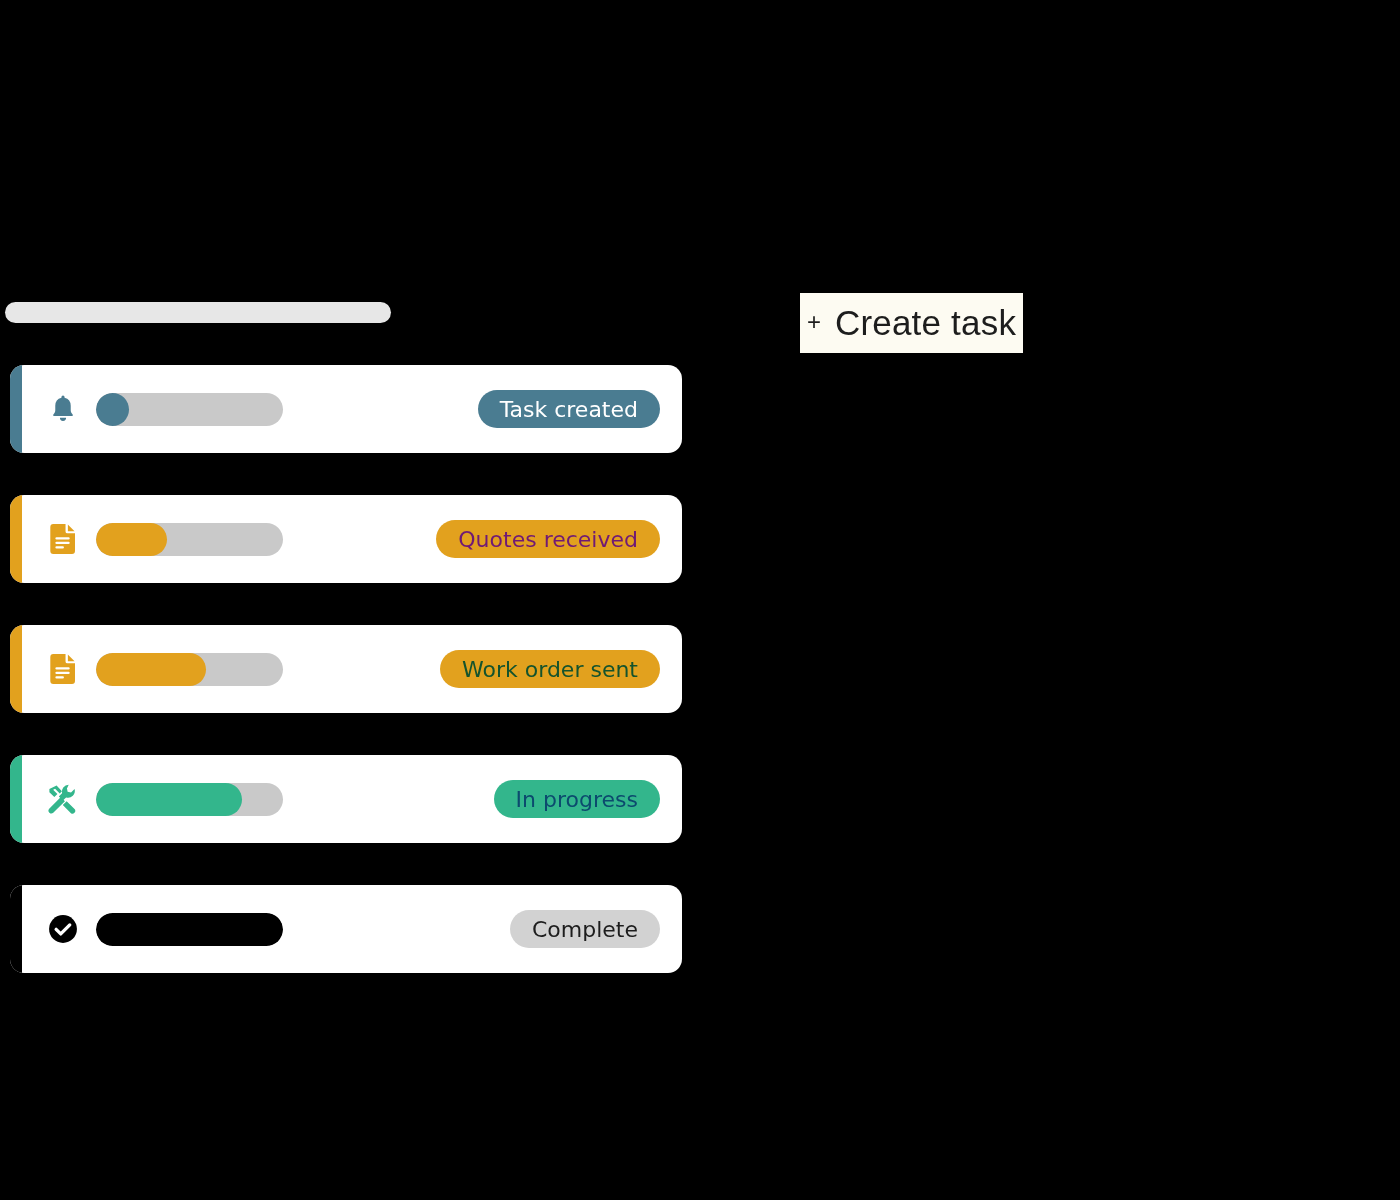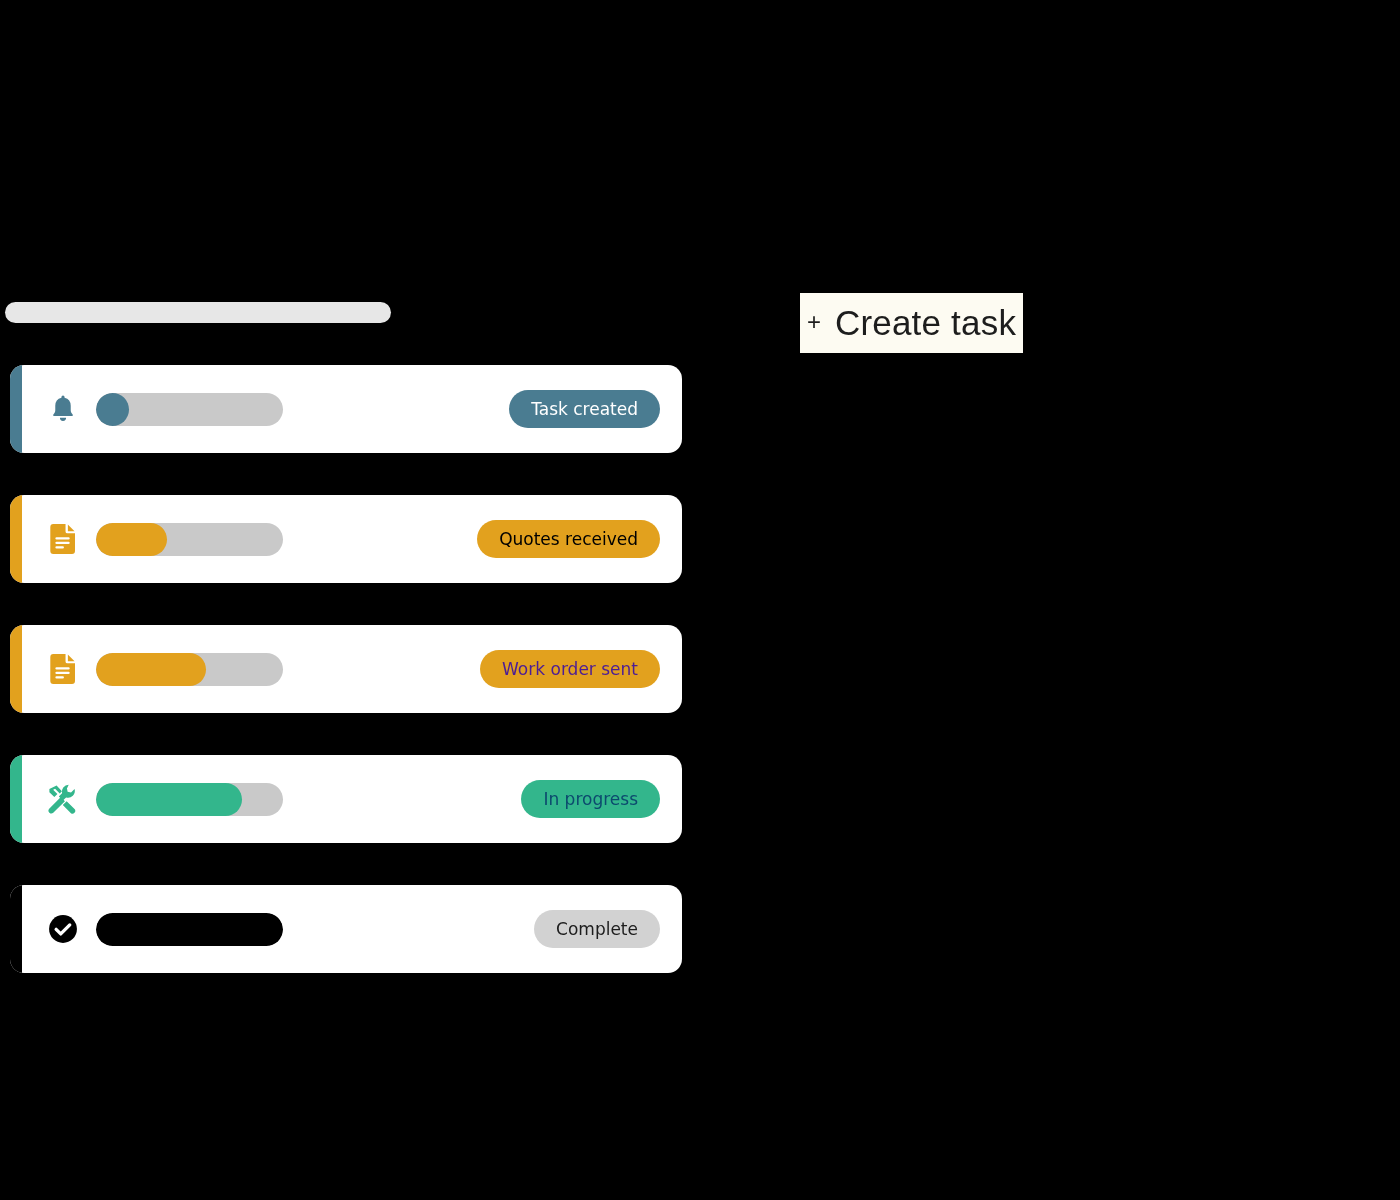--- a/index.html
+++ b/index.html
@@ -130,21 +130,21 @@
   .spacer { flex: 1 1 auto; }
 
   .status-badge {
     flex: 0 0 auto;
     height: 38px;
     border-radius: 19px;
     display: flex;
     align-items: center;
     justify-content: center;
     padding: 0 22px;
-    font-size: 17px;
+    font-size: 22px;
     white-space: nowrap;
     cursor: default;
   }
 </style>
 </head>
 <body>
 
 <div id="stage">
 
   <div class="skeleton-bar"></div>
@@ -180,40 +180,40 @@
               <path fill="#e2a11e" d="M15.2.4V6.2h5.8z"></path>
               <rect x="4.4" y="11.4" width="12.4" height="2.1" rx="1" fill="#ffffff"></rect>
               <rect x="4.4" y="15.3" width="12.4" height="2.1" rx="1" fill="#ffffff"></rect>
               <rect x="4.4" y="19.2" width="7.4" height="2.1" rx="1" fill="#ffffff"></rect>
             </svg>
           </span>
           <div class="progress-track" style="background: rgb(201, 201, 201);">
             <div class="progress-fill" style="background: rgb(226, 161, 30); width: 38%;"></div>
           </div>
           <div class="spacer"></div>
-          <div class="status-badge" style="background: rgb(226, 161, 30); color: #000000;">Quotes received</div>
+          <div class="status-badge" style="background: rgb(226, 161, 30); color: #701a75;">Quotes received</div>
         </div>
       </div>
       <div class="task-card">
         <div class="accent-strip" style="background: rgb(226, 161, 30);"></div>
         <div class="card-inner">
           <span class="type-icon">
             <svg width="26" height="30" viewBox="0 0 22 26">
               <path fill="#e2a11e" d="M13.2 0H2.6A2.6 2.6 0 0 0 0 2.6v20.8A2.6 2.6 0 0 0 2.6 26h16.2a2.6 2.6 0 0 0 2.6-2.6V8.1h-6.6a1.6 1.6 0 0 1-1.6-1.6V0z"></path>
               <path fill="#e2a11e" d="M15.2.4V6.2h5.8z"></path>
               <rect x="4.4" y="11.4" width="12.4" height="2.1" rx="1" fill="#ffffff"></rect>
               <rect x="4.4" y="15.3" width="12.4" height="2.1" rx="1" fill="#ffffff"></rect>
               <rect x="4.4" y="19.2" width="7.4" height="2.1" rx="1" fill="#ffffff"></rect>
             </svg>
           </span>
           <div class="progress-track" style="background: rgb(201, 201, 201);">
             <div class="progress-fill" style="background: rgb(226, 161, 30); width: 59%;"></div>
           </div>
           <div class="spacer"></div>
-          <div class="status-badge" style="background: rgb(226, 161, 30); color: #4c1d95;">Work order sent</div>
+          <div class="status-badge" style="background: rgb(226, 161, 30); color: #14532d;">Work order sent</div>
         </div>
       </div>
       <div class="task-card">
         <div class="accent-strip" style="background: rgb(51, 182, 140);"></div>
         <div class="card-inner">
           <span class="type-icon">
             <svg width="30" height="30" viewBox="0 0 28 28">
               <path fill="#33b68c" d="M1.1 23.1 12.0 12.2l3.8 3.8L4.9 26.9a2.7 2.7 0 0 1-3.8-3.8z"></path>
               <path fill="#33b68c" d="M19.3 0.9a6.4 6.4 0 0 0-6.2 8.0l-3.0 3.0 3.8 3.8 3.0-3.0a6.4 6.4 0 0 0 7.9-7.9l-3.3 3.3-3.2-.6-.6-3.2z" transform="translate(0,-0.2)"></path>
               <path fill="#33b68c" d="M8.0 1.4 1.3 4.6l0 3.0 4.6 4.6 2.9-2.9-4.0-4.0 1.8-.9 4.4 4.4 2.0-2.0z"></path>

